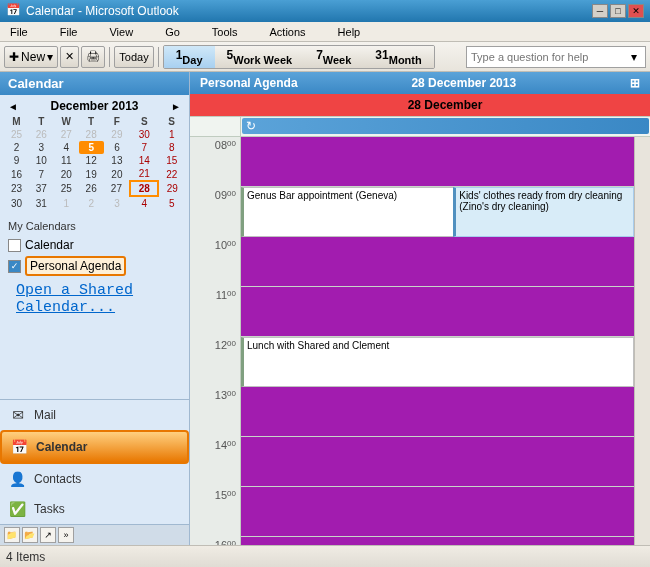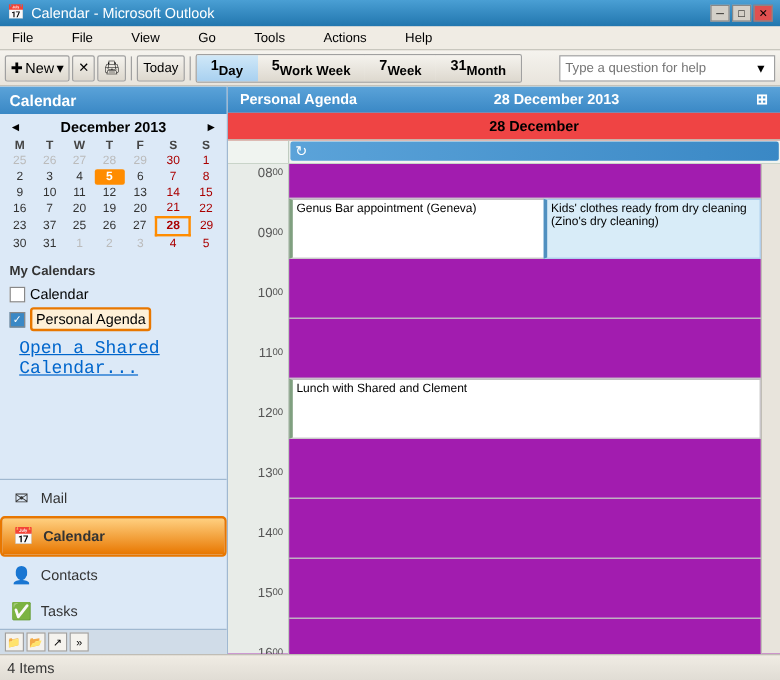--- a/index.html
+++ b/index.html
@@ -99,21 +99,21 @@
     .mini-cal table { width: 100%; border-collapse: collapse; }
     .mini-cal th { font-size: 10px; color: #444; text-align: center; padding: 1px; font-weight: bold; }
     .mini-cal td { font-size: 10px; text-align: center; padding: 1px 2px; cursor: pointer; color: #333; }
     .mini-cal td.other-month { color: #bbb; }
     .mini-cal td.today { background: #ff8c00; color: white; border-radius: 2px; font-weight: bold; }
     .mini-cal td.selected { border: 2px solid #ff8c00; border-radius: 2px; font-weight: bold; color: #000; }
     .mini-cal td.weekend { color: #a00; }
 
     
     .my-cals { padding: 6px 8px; }
-    .my-cals-header { font-size: 11px; font-weight: bold; color: #333; margin-bottom: 4px; }
+    .my-cals-header { font-size: 11px; font-weight: normal; color: #333; margin-bottom: 4px; }
     .cal-item { display: flex; align-items: center; gap: 4px; padding: 2px 0; }
     .cal-checkbox { width: 13px; height: 13px; border: 1px solid #888; background: white; display: flex; align-items: center; justify-content: center; }
     .cal-checkbox.checked { background: #3a88c5; color: white; font-size: 9px; }
     .cal-item-selected { border: 2px solid #e87700; border-radius: 3px; padding: 1px 3px; background: #fef0d8; }
     .open-shared { color: #0066cc; cursor: pointer; font-size: 15px; padding: 4px 8px; text-decoration: underline; font-family: Liberation Mono, monospace; }
 
     
     .sidebar-nav { margin-top: auto; border-top: 1px solid #a0b8d0; }
     .sidebar-nav-item {
       display: flex; align-items: center; gap: 6px; padding: 5px 8px;
@@ -144,21 +144,21 @@
     .day-col-header { flex: 1; padding: 2px; }
 
     
     .time-grid { flex: 1; overflow-y: auto; display: flex; background: #a21caf; }
     .time-labels { width: 50px; background: #e8ece8; }
     .time-label {
       height: 50px; display: flex; align-items: flex-start; justify-content: flex-end;
       padding-right: 4px; font-size: 11px; color: #555; padding-top: 2px;
     }
     .time-label sup { font-size: 8px; }
-    .day-columns { flex: 1; display: flex; align-items: center; }
+    .day-columns { flex: 1; display: flex; }
     .day-col { flex: 1; position: relative; border-left: 1px solid #c0ccc0; }
     .hour-line { height: 50px; border-bottom: 1px solid #c8d4c8; position: relative; }
 
     
     .event-block {
       position: absolute; background: #c8e0c0; border: 1px solid #a0c0a0;
       border-left: 3px solid #60a060; font-size: 10px; padding: 2px 3px;
       overflow: hidden; z-index: 1;
     }
     .event-block.white { background: white; border: 1px solid #c0c0c0; border-left: 3px solid #80a080; }

